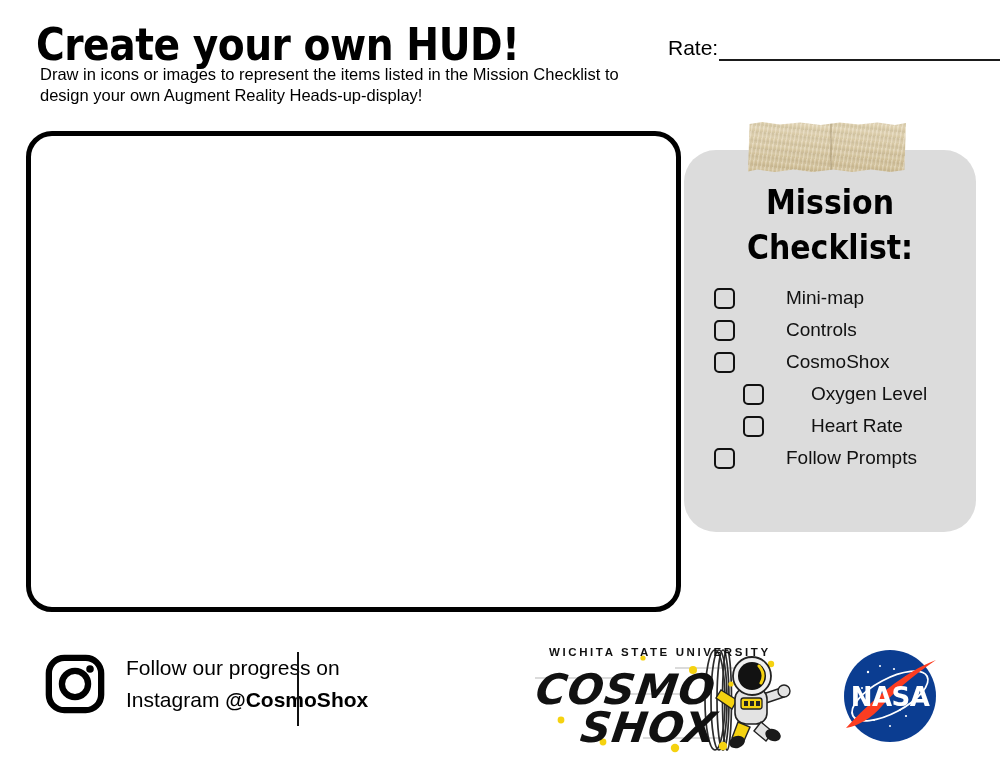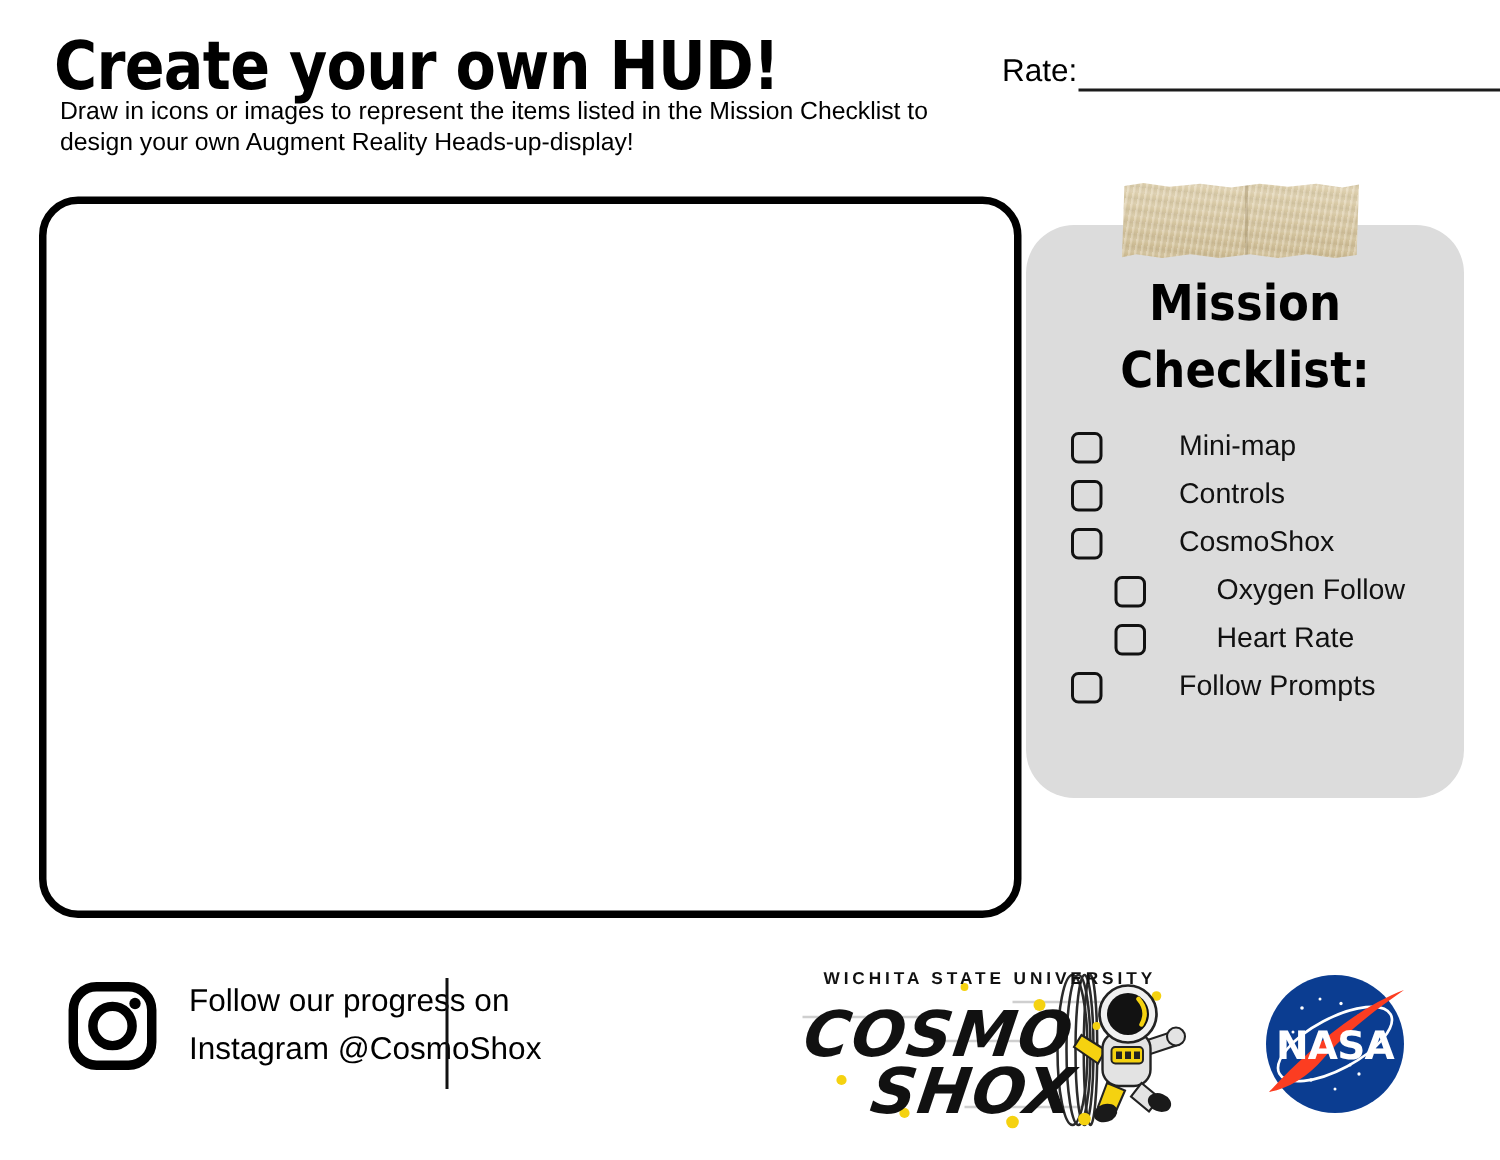--- a/index.html
+++ b/index.html
@@ -173,21 +173,21 @@
     display: flex;
     align-items: center;
     gap: 20px;
   }
   #instagram-icon { display: block; }
   #instagram-text {
     font-size: 21px;
     line-height: 32px;
     font-family: "Liberation Sans", sans-serif;
   }
-  #instagram-handle { font-weight: 400; }
+  #instagram-handle { font-weight: 700; }
 
   #cosmoshox-logo {
     position: absolute;
     left: 525px; top: 6px;
     width: 285px; height: 112px;
   }
   #logo-divider {
     position: absolute;
     left: 822px; top: 652px;
     width: 2px; height: 74px;
@@ -240,21 +240,21 @@
       <span class="checklist-label">Controls</span>
     </div>
 
     <div class="checklist-row">
       <span class="checkbox"></span>
       <span class="checklist-label">CosmoShox</span>
     </div>
 
     <div class="checklist-row sub">
       <span class="checkbox"></span>
-      <span class="checklist-label">Oxygen Follow</span>
+      <span class="checklist-label">Oxygen Level</span>
     </div>
 
     <div class="checklist-row sub">
       <span class="checkbox"></span>
       <span class="checklist-label">Heart Rate</span>
     </div>
 
     <div class="checklist-row">
       <span class="checkbox"></span>
       <span class="checklist-label">Follow Prompts</span>

